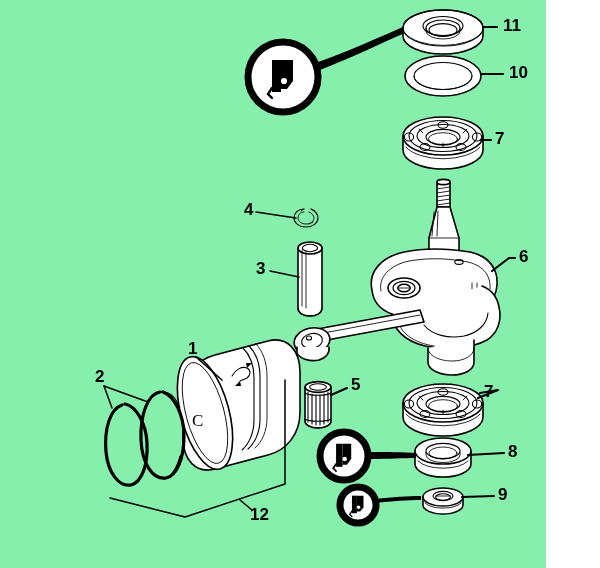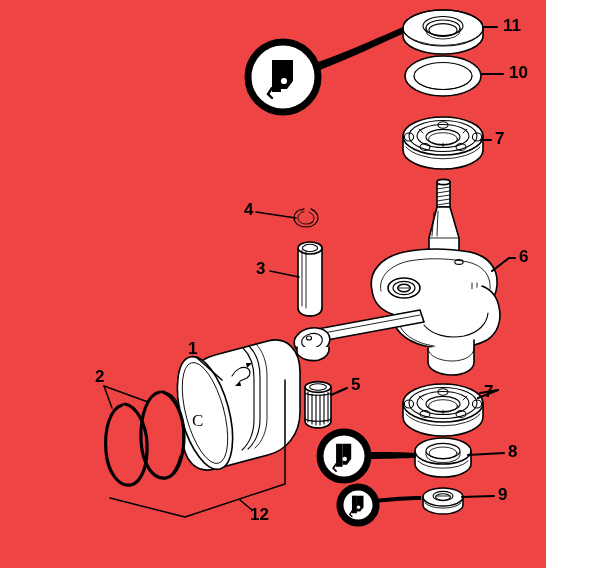--- a/index.html
+++ b/index.html
@@ -4,21 +4,21 @@
 <style>
   html, body {
     margin: 0;
     padding: 0;
     background: #ffffff;
   }
   #diagram-root {
     position: relative;
     width: 546px;
     height: 568px;
-    background: #ef4444;
+    background: #86efac;
     font-family: "Liberation Sans", sans-serif;
     overflow: hidden;
   }
   svg.canvas {
     position: absolute;
     left: 0;
     top: 0;
     width: 600px;
     height: 568px;
     display: block;

